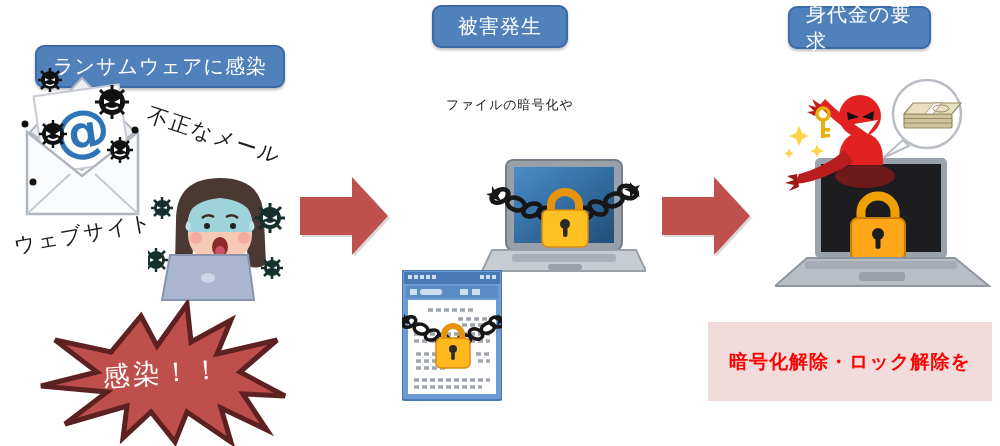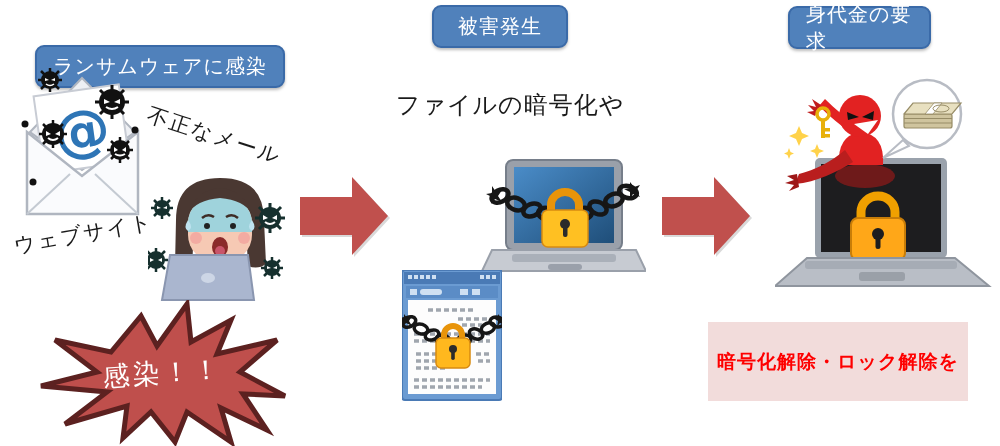--- a/index.html
+++ b/index.html
@@ -26,27 +26,27 @@
   #burst-label{
     position:absolute;left:35px;top:300px;width:255px;height:146px;
     display:flex;align-items:center;justify-content:center;
     color:#ffffff;font-size:27px;letter-spacing:3px;transform:rotate(-4deg);
     pointer-events:none;
   }
   #arrow1{left:298px;top:172px;}
   #arrow2{left:660px;top:172px;}
   #mid-caption{
     position:absolute;left:390px;top:90px;width:240px;text-align:center;
-    color:#1a1a1a;font-size:24px;line-height:29px;letter-spacing:1px;
+    color:#1a1a1a;font-size:13px;line-height:29px;letter-spacing:1px;
   }
   #locked-laptop-illus{left:478px;top:158px;}
   #locked-doc-illus{left:402px;top:270px;}
   #hacker-illus{left:775px;top:72px;}
   #ransom-box{
-    position:absolute;left:708px;top:322px;width:260px;height:79px;
+    position:absolute;left:708px;top:322px;width:284px;height:79px;
     background:#f2dcdb;display:flex;flex-direction:column;align-items:center;justify-content:center;
     font-size:19px;font-weight:bold;color:#fe0000;line-height:31px;letter-spacing:1px;
   }
 </style>
 </head>
 <body>
 
 <div class="canvas">
 
   <div class="stage-header" id="h1" style="background: rgb(80, 129, 187); border-color: rgb(58, 106, 168);">ランサムウェアに感染</div>

